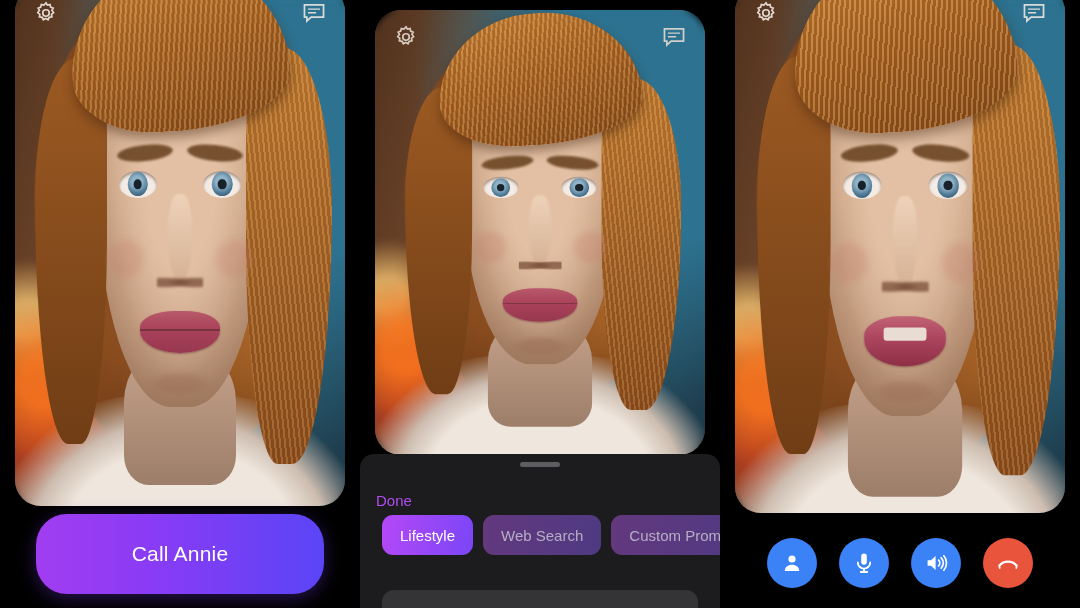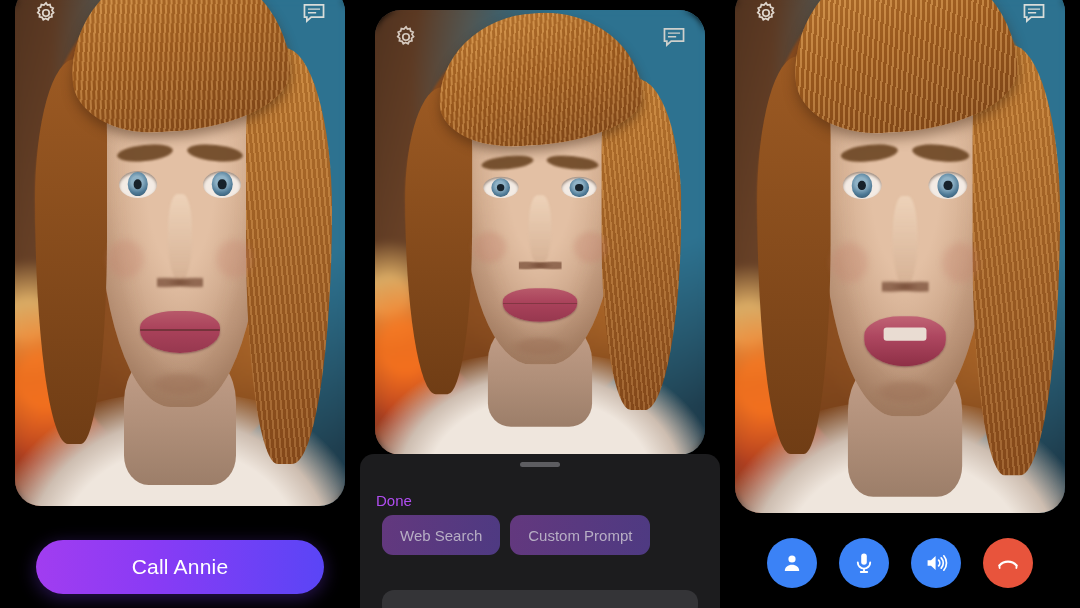--- a/index.html
+++ b/index.html
@@ -136,21 +136,21 @@
   
   .top-icons{ position:absolute; left:0; right:0; top:0; height:54px;
               display:flex; justify-content:space-between; align-items:center;
               padding:0 18px; pointer-events:none; }
   .top-icons > *{ pointer-events:auto; }
   .ico{ width:26px; height:26px; opacity:.88; cursor:pointer; }
   .ico svg{ display:block; width:100%; height:100%; }
 
   
   #call-annie-button{
-    position:absolute; left:36px; width:288px; bottom:14px; height:54px;
+    position:absolute; left:36px; width:288px; bottom:14px; height:80px;
     border:none; border-radius:31px; cursor:pointer;
     background:linear-gradient(90deg,#a13df0 0%,#8a3bf5 40%,#5a45f6 100%);
     color:#fff; font-size:21px; letter-spacing:.2px;
     font-family:"Liberation Sans", sans-serif;
     display:flex; align-items:center; justify-content:center;
     box-shadow:0 4px 18px rgba(120,60,240,.35);
   }
 
   
   #conversation-sheet{
@@ -290,20 +290,21 @@
         </span>
       </div>
     </div>
 
     <div id="conversation-sheet">
       <div class="sheet-handle"></div>
       <div class="sheet-head">
         <button id="sheet-done-button">Done</button>
       </div>
       <div class="chip-row">
+        <button class="chip active">Lifestyle</button>
         <button class="chip idle">Web Search</button>
         <button class="chip idle">Custom Prompt</button>
       </div>
       <div id="sheet-content-card"></div>
     </div>
   </div>
 
   <div class="panel" id="panel-right">
 
     <div class="video-stage" id="video-right">

